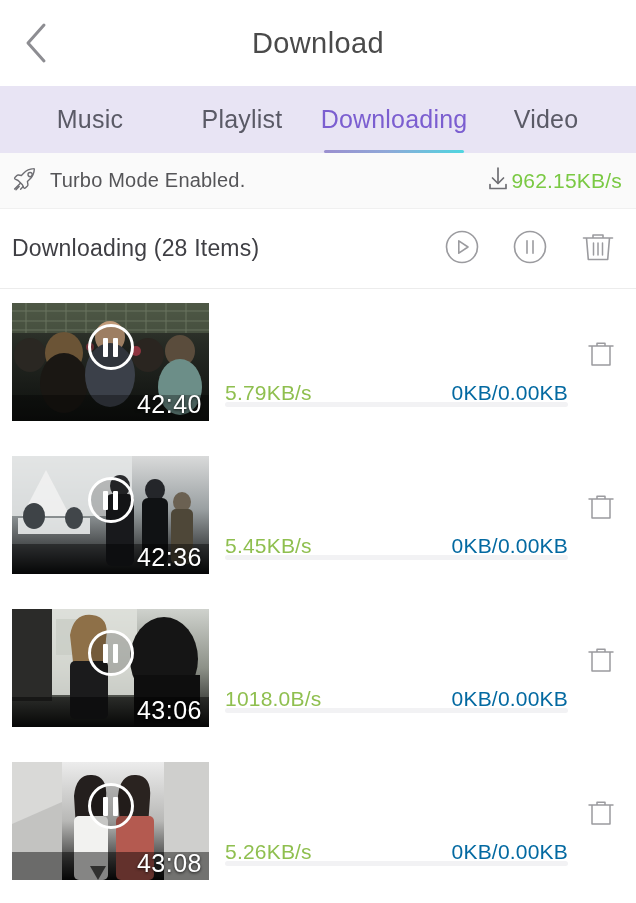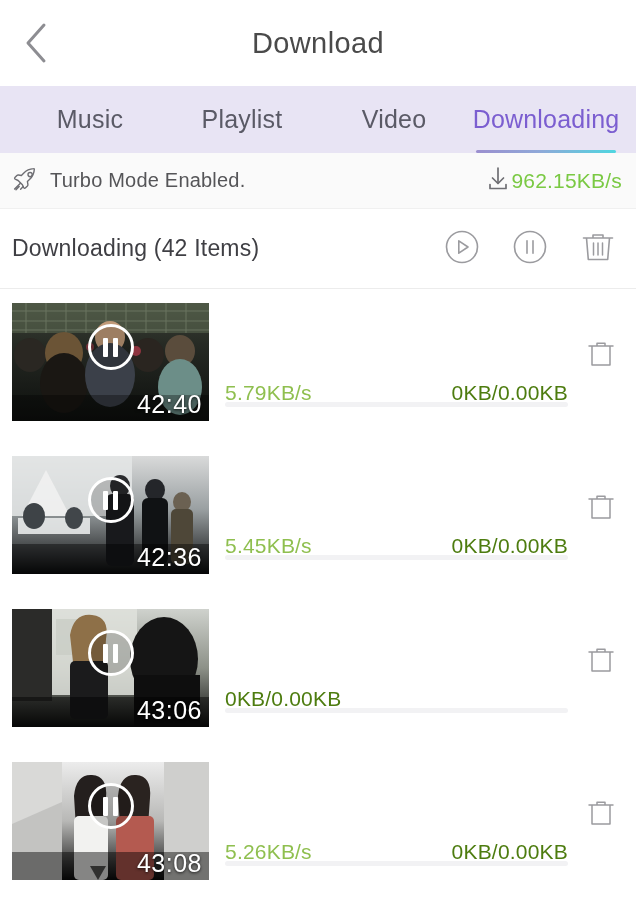--- a/index.html
+++ b/index.html
@@ -219,21 +219,21 @@
     align-items: baseline;
   }
   .item-speed {
     font-size: 21px;
     color: #8fbf4f;
     letter-spacing: 0.2px;
     flex: 1;
   }
   .item-size {
     font-size: 21px;
-    color: #4d7c0f;
+    color: #0369a1;
     letter-spacing: 0.2px;
     text-align: right;
   }
   .progress {
     position: absolute;
     left: 0;
     right: 0;
     bottom: 14px;
     height: 5px;
     background: #f2f2f4;
@@ -276,25 +276,25 @@
     <div class="header-title">Download</div>
   </div>
 
   <div class="tabbar">
     <div class="tab">
       <span class="tab-label">Music</span>
     </div>
     <div class="tab">
       <span class="tab-label">Playlist</span>
     </div>
+    <div class="tab active">
+      <span class="tab-label">Downloading</span>
+    </div>
     <div class="tab">
       <span class="tab-label">Video</span>
-    </div>
-    <div class="tab active">
-      <span class="tab-label">Downloading</span>
     </div>
   </div>
 
   <div class="turbo">
     <div class="turbo-left">
       <span>
         <svg width="28" height="28" viewBox="0 0 28 28" fill="none">
           <path d="M21.5 3.6c-3.8.2-7.3 1.9-9.9 4.6l-2.2 2.3-2.9-.5c-.6-.1-1.2.1-1.6.5l-2 2.1c-.5.5-.3 1.3.3 1.6l2.9 1.3 4.3 4.3 1.3 2.9c.3.6 1.1.8 1.6.3l2.1-2c.4-.4.6-1 .5-1.6l-.5-2.9 2.3-2.2c2.7-2.6 4.4-6.1 4.6-9.9.1-.5-.3-.9-.8-.8z" stroke="#6e6e73" stroke-width="1.4" stroke-linejoin="round"></path>
           <circle cx="18.1" cy="9.6" r="2.1" stroke="#6e6e73" stroke-width="1.4"></circle>
           <path d="M8.4 18.2 2.6 24M7.2 21.6 4 24.8M11.2 21.4 8.6 24.2" stroke="#6e6e73" stroke-width="1.4" stroke-linecap="round"></path>
@@ -308,21 +308,21 @@
           <path d="M13 3 V18" stroke="#6e6e73" stroke-width="1.7" stroke-linecap="round"></path>
           <path d="M7.5 13 L13 18.5 L18.5 13" stroke="#6e6e73" stroke-width="1.7" stroke-linecap="round" stroke-linejoin="round"></path>
           <path d="M5 19.5 V23.5 H21 V19.5" stroke="#6e6e73" stroke-width="1.7" stroke-linecap="round" stroke-linejoin="round"></path>
         </svg>
       </span>
       <span class="speed-total">962.15KB/s</span>
     </div>
   </div>
 
   <div class="section">
-    <div class="section-title">Downloading (42 Items)</div>
+    <div class="section-title">Downloading (28 Items)</div>
     <div class="section-actions">
 
       <div class="action-icon">
         <span>
           <svg width="38" height="38" viewBox="0 0 38 38" fill="none">
             <circle cx="19" cy="19" r="15.5" stroke="#9b9b9f" stroke-width="1.6"></circle>
             <path d="M15.8 12.8 L25 19 L15.8 25.2 Z" stroke="#9b9b9f" stroke-width="1.6" stroke-linejoin="round" fill="none"></path>
           </svg>
         </span>
       </div>
@@ -483,20 +483,21 @@
         </svg>
         <div class="pausebadge">
           <i></i>
           <i></i>
         </div>
         <div class="dur">43:06</div>
       </div>
 
       <div class="meta">
         <div class="meta-row">
+          <span class="item-speed">1018.0B/s</span>
           <span class="item-size">0KB/0.00KB</span>
         </div>
         <div class="progress">
           <span style="width: 0%;"></span>
         </div>
       </div>
 
       <div class="item-delete">
         <span>
           <svg width="30" height="32" viewBox="0 0 30 32" fill="none">

